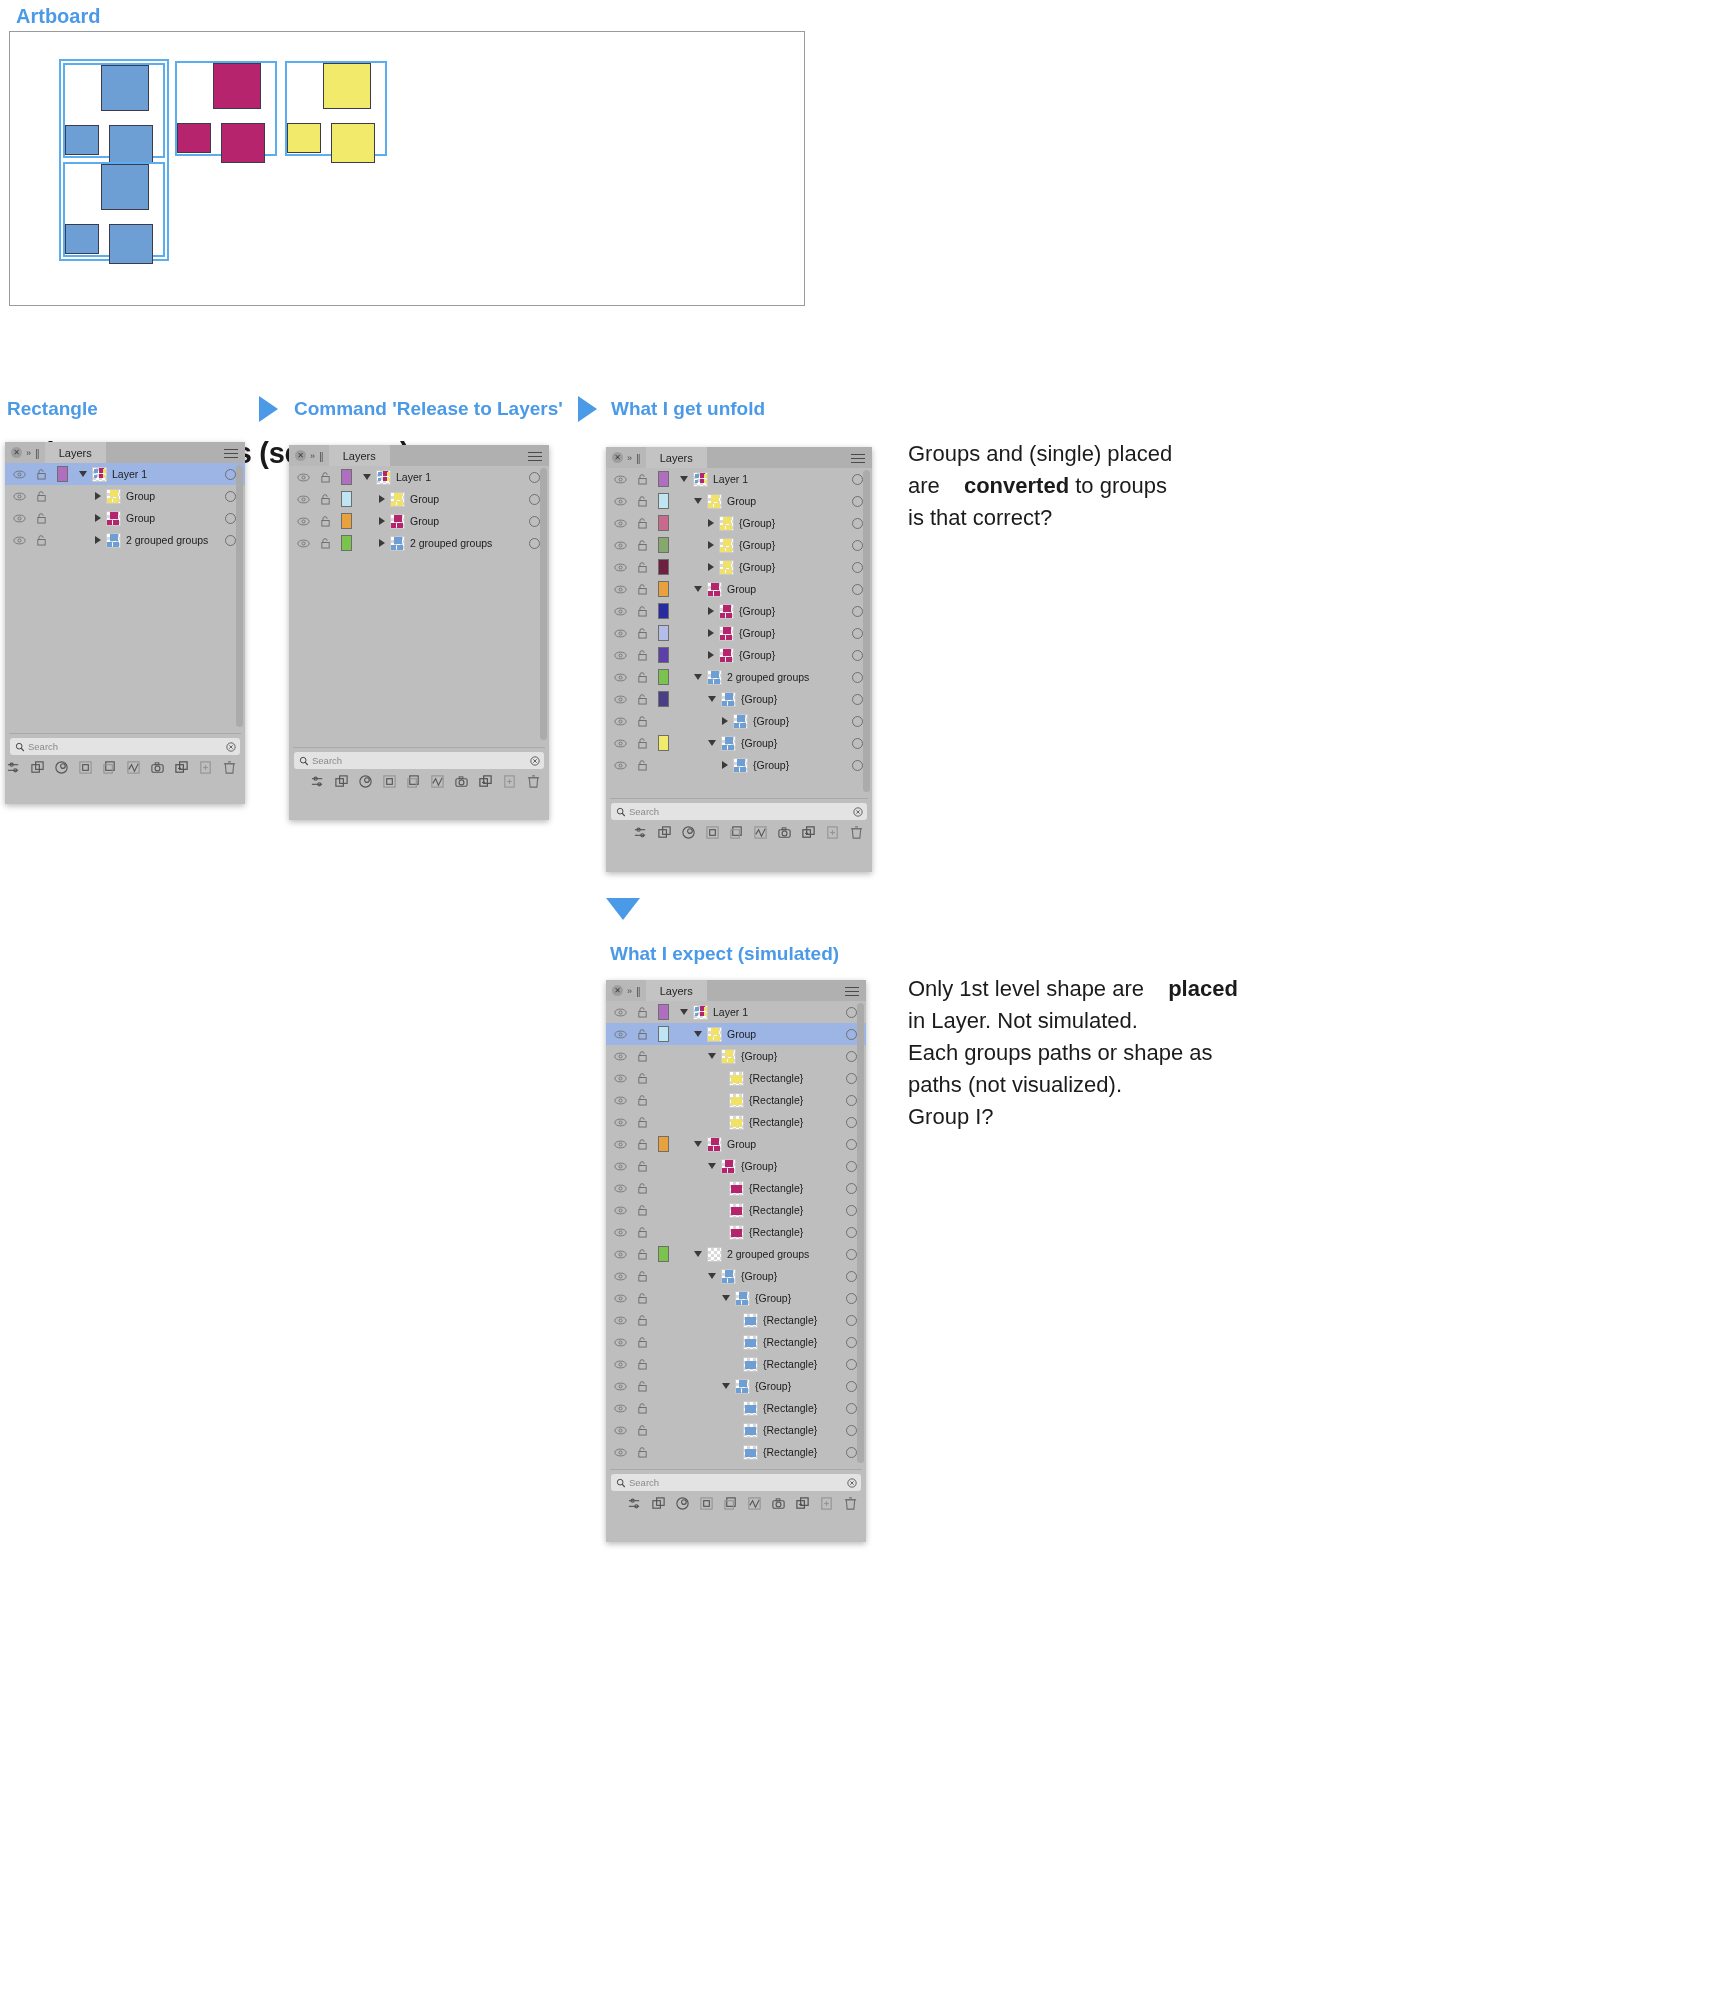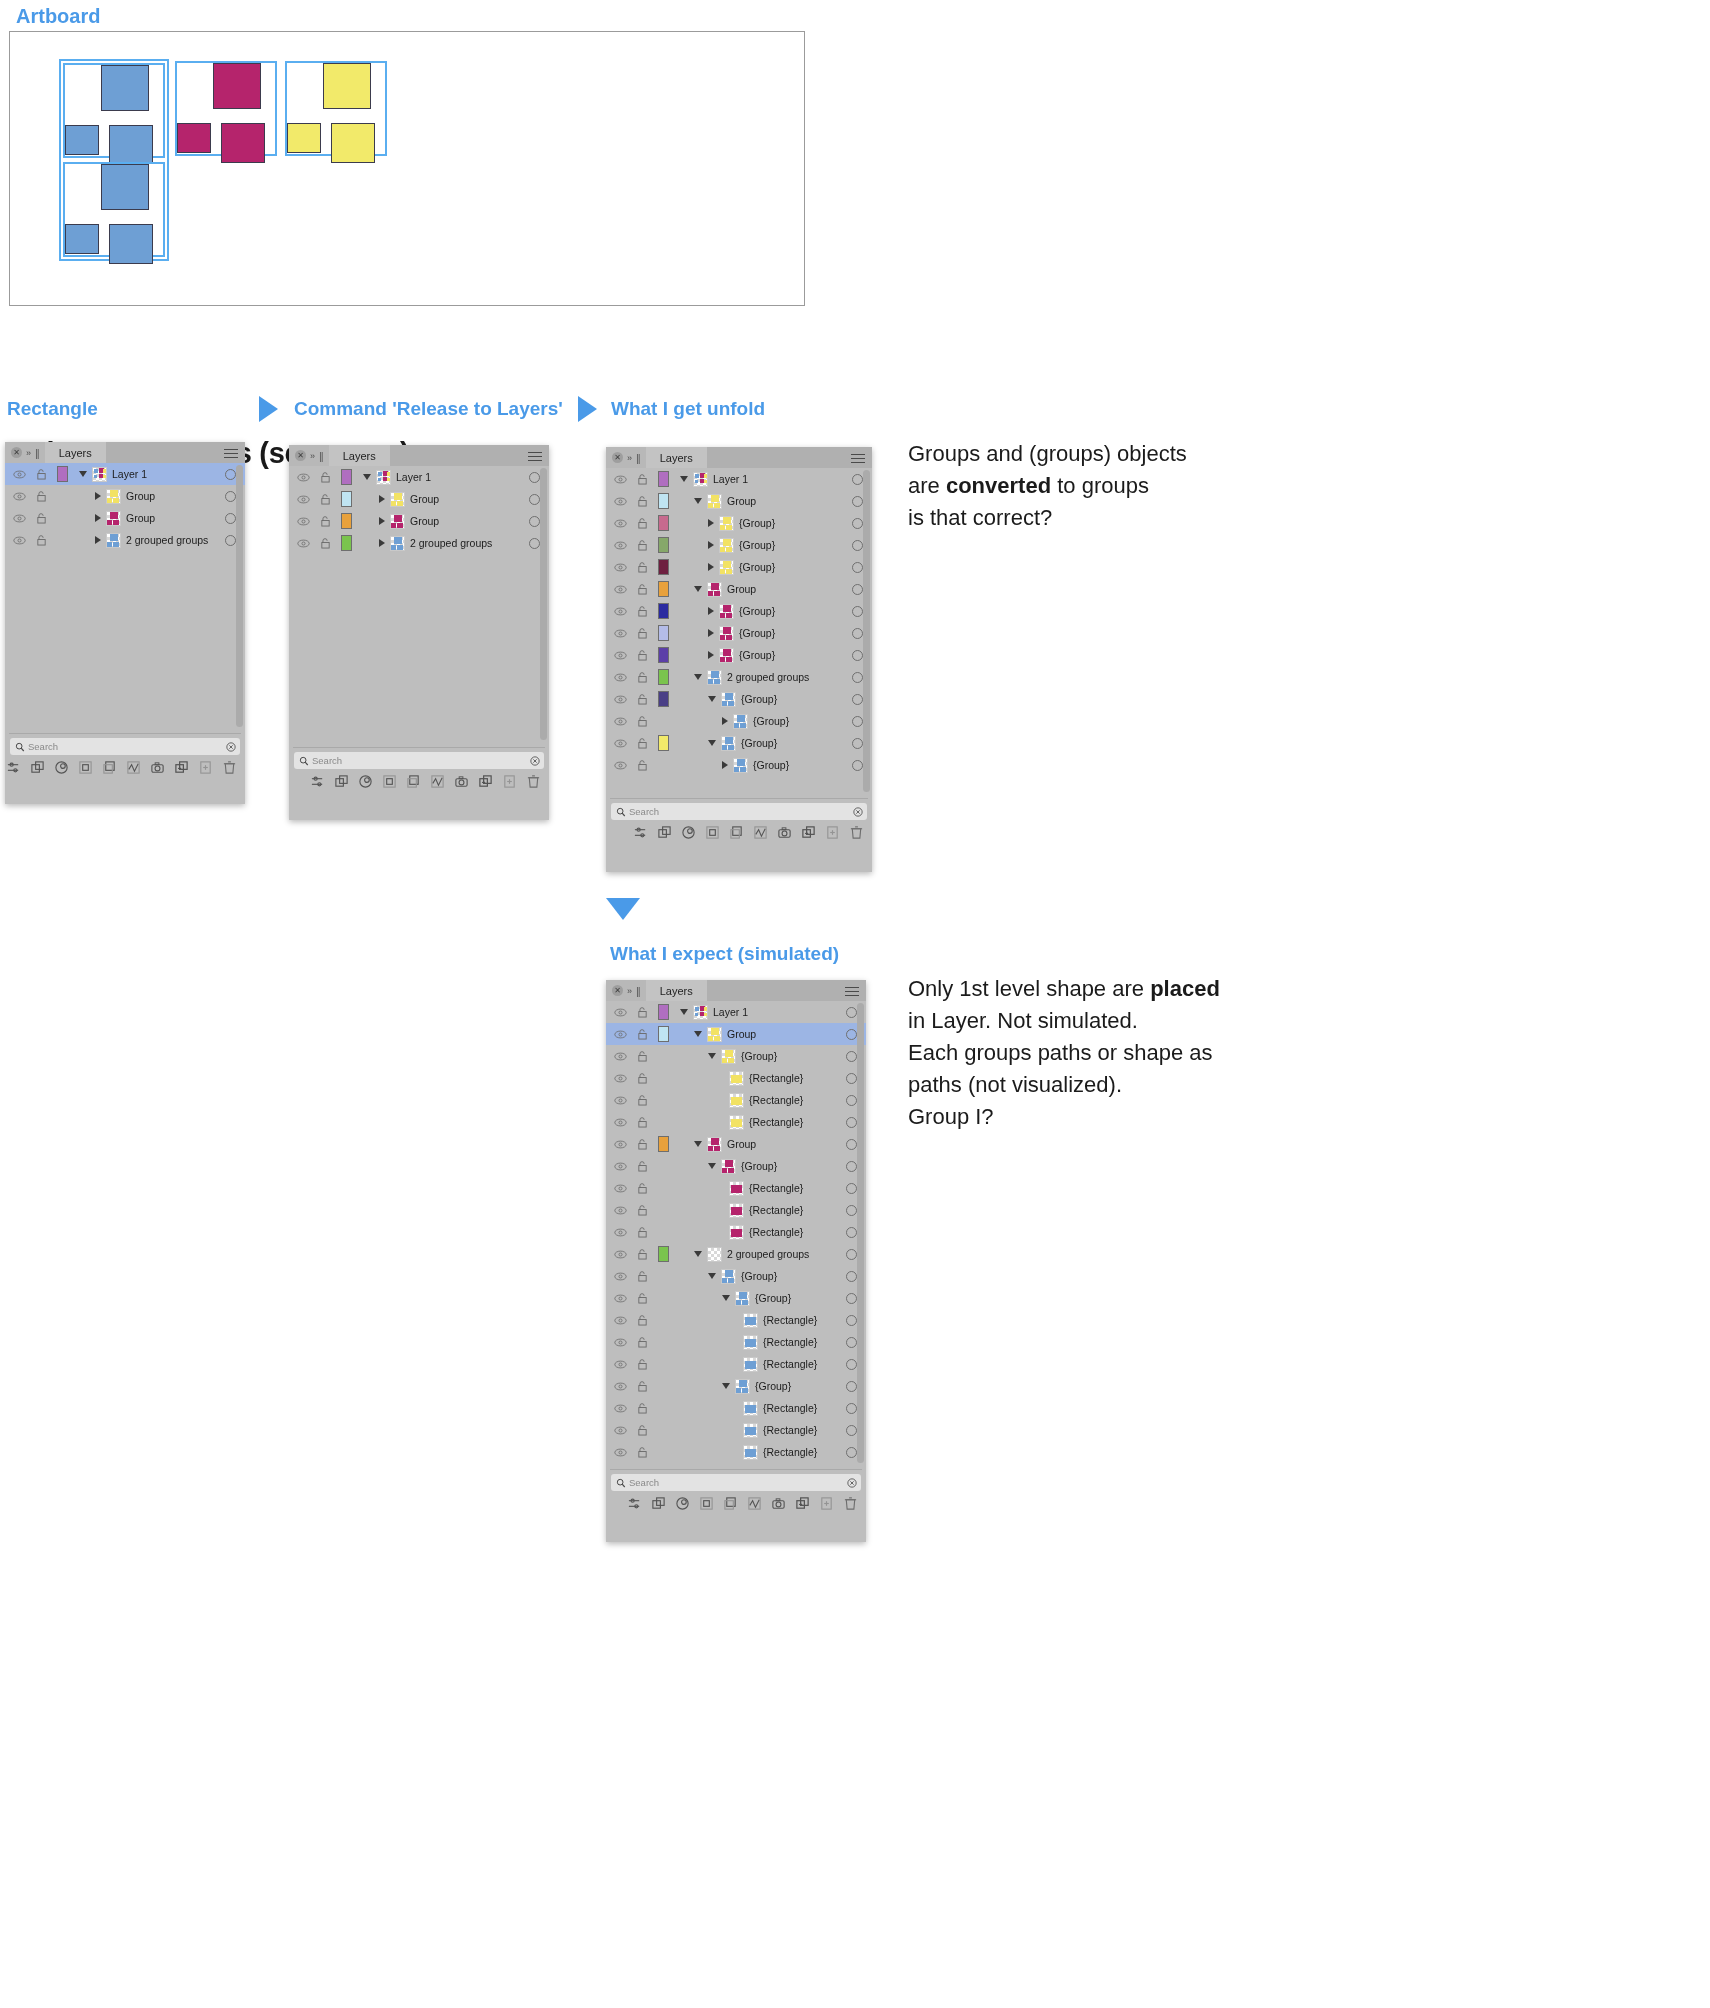--- a/index.html
+++ b/index.html
@@ -59,21 +59,21 @@
   .sep{height:1px;background:#a9a9a9;margin:0 4px;}
   .toolbar{display:flex;align-items:center;justify-content:flex-end;gap:9px;padding:5px 8px 6px 0;}
   .tb{width:15px;height:15px;opacity:.8;}
 
   
   .arrow-r{width:0;height:0;border-top:13px solid transparent;border-bottom:13px solid transparent;border-left:19px solid #4a9ae8;}
   .arrow-d{width:0;height:0;border-left:17px solid transparent;border-right:17px solid transparent;border-top:22px solid #4a9ae8;}
 
   
   .note{position:absolute;font-size:22px;line-height:1.46;color:#1b1b1b;}
-  .note b{font-weight:bold;}
+  .note b{font-weight:bold;margin-left:18px;}
 </style>
 </head>
 <body>
 
 <div class="abs artboard-title h-blue">Artboard</div>
 
 <div id="artboard" class="abs">
 
   <div class="grp-outer" style="left:49px;top:27px;width:110px;height:202px;">
     <div class="grp-inner" style="left:2px;top:2px;width:102px;height:95px;">
@@ -1400,21 +1400,21 @@
       </svg>
       <svg class="tb" viewBox="0 0 16 16">
         <path d="M3.5 4 H12.5 L11.6 14 H4.4 Z" fill="none" stroke="#5a5a5a" stroke-width="1.2"></path>
         <line x1="2" y1="4" x2="14" y2="4" stroke="#5a5a5a" stroke-width="1.2"></line>
         <line x1="6.5" y1="2" x2="9.5" y2="2" stroke="#5a5a5a" stroke-width="1.2"></line>
       </svg>
     </div>
   </div>
 
 <div class="note" style="left:908px;top:438px;width:470px;">
-  <span>Groups and (groups) objects</span><br>
+  <span>Groups and (single) placed</span><br>
   <span>are </span><b>converted</b><span> to groups</span><br>
   <span>is that correct?</span>
 </div>
 
 <div class="note" style="left:908px;top:973px;width:470px;">
   <span>Only 1st level shape are </span><b>placed</b><br>
   <span>in Layer. Not simulated.</span><br>
   <span>Each groups paths or shape as</span><br>
   <span>paths (not visualized).</span><br>
   <span>Group I?</span>

